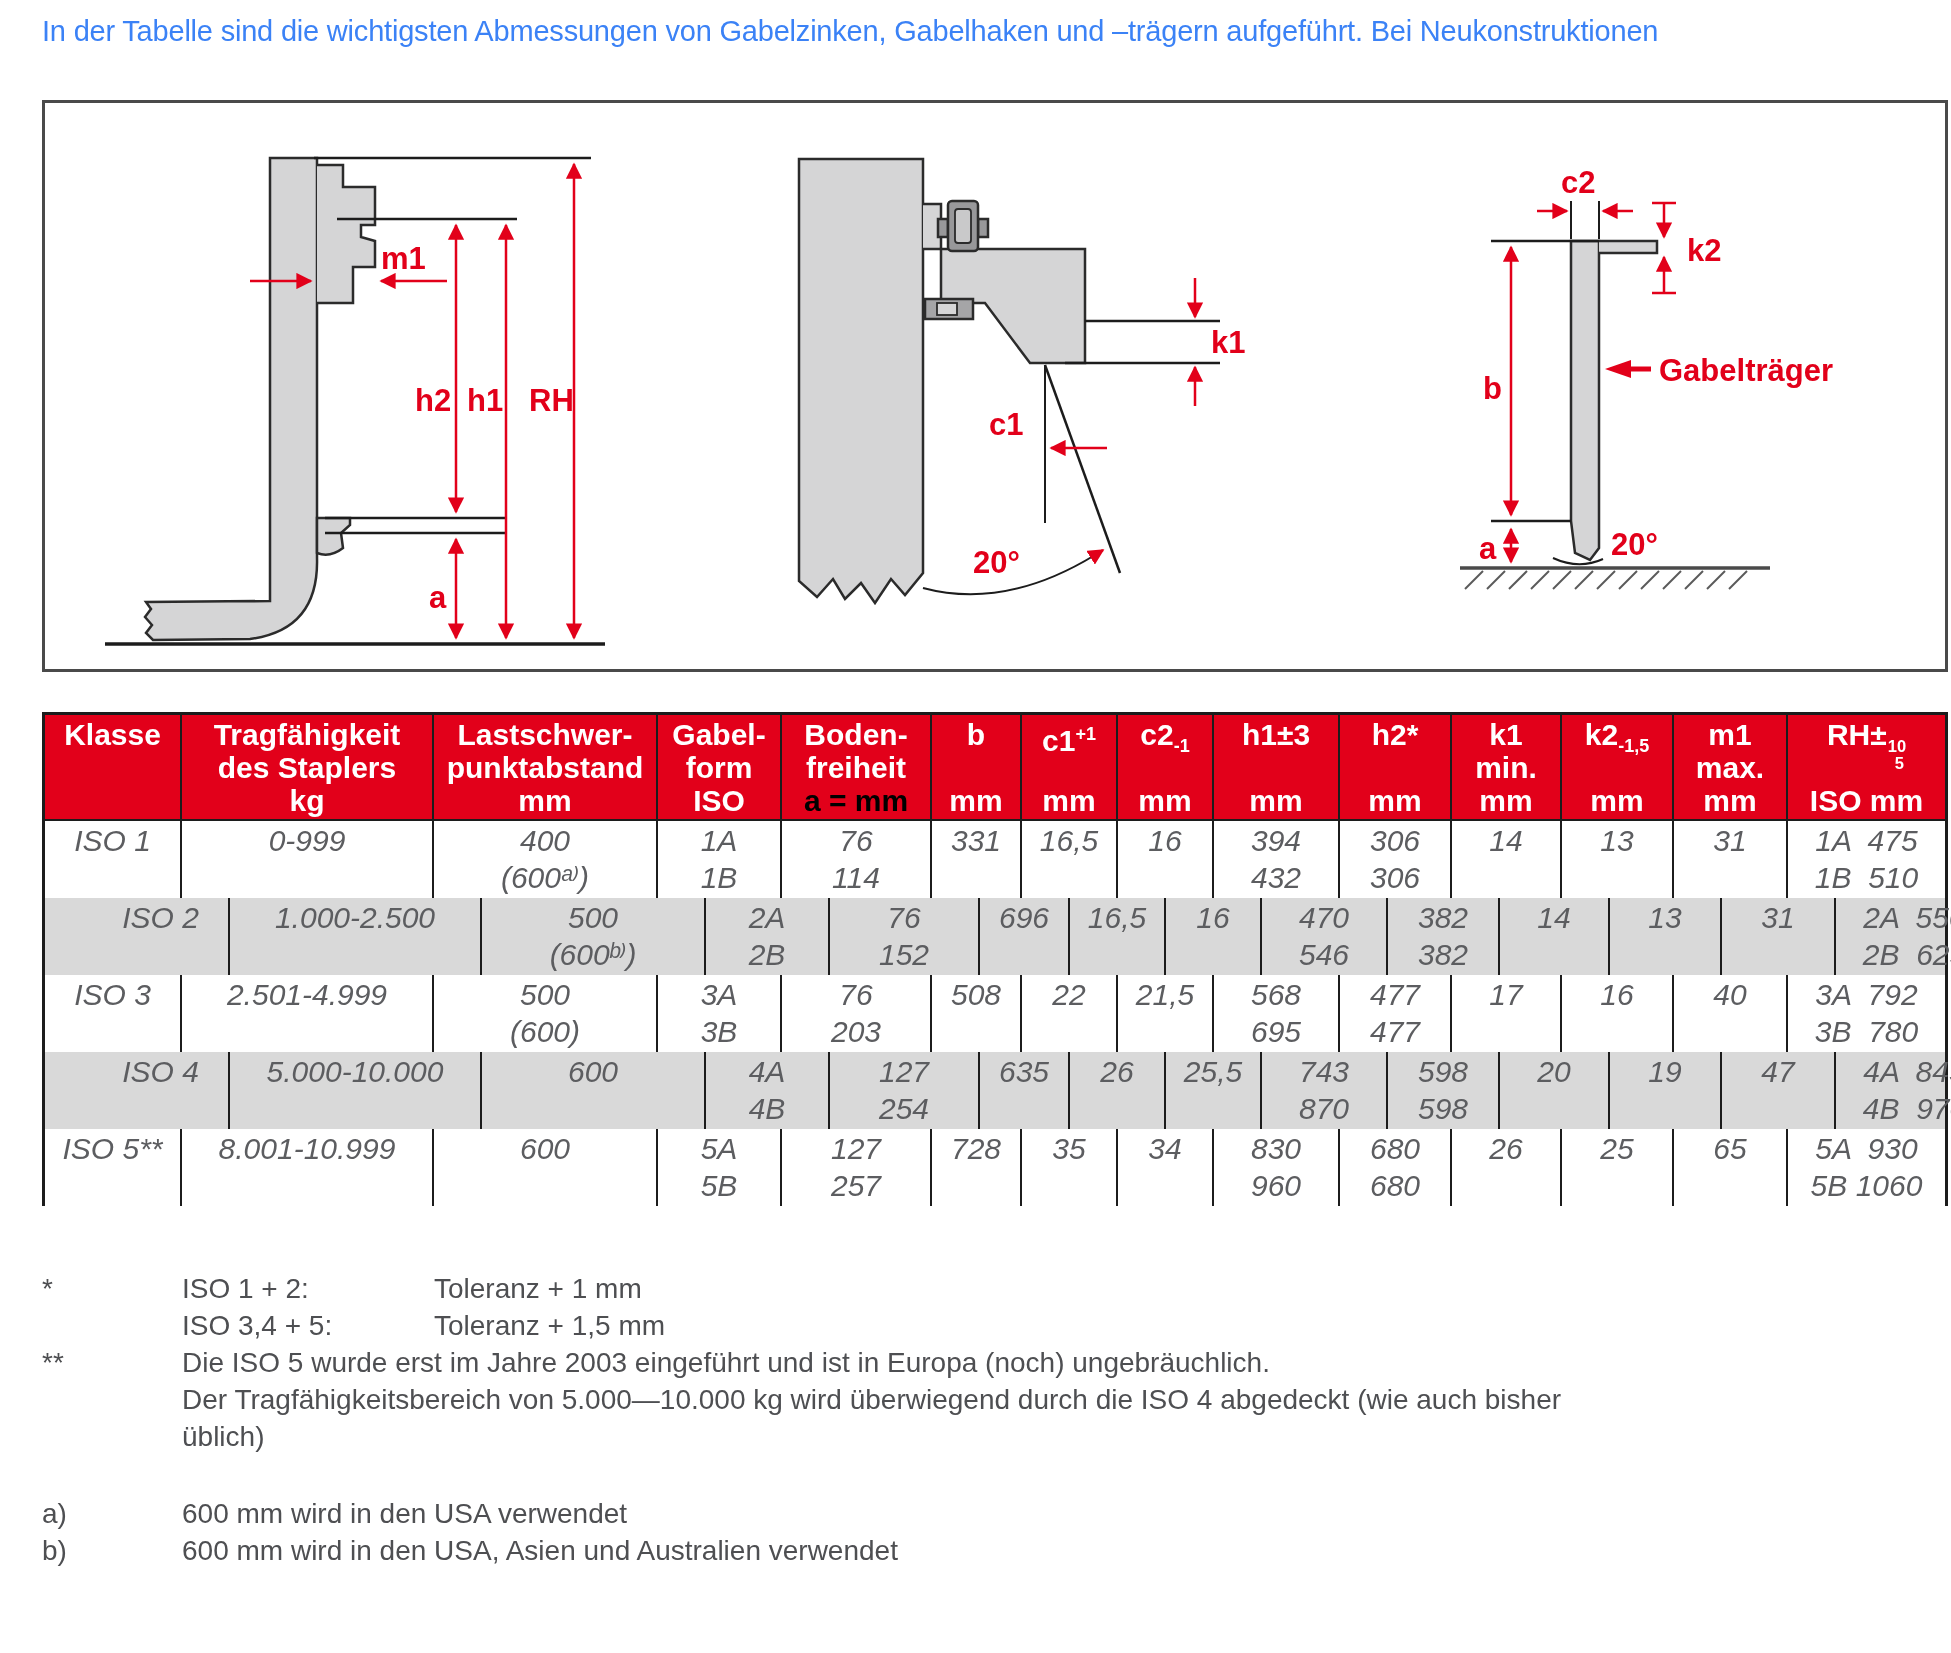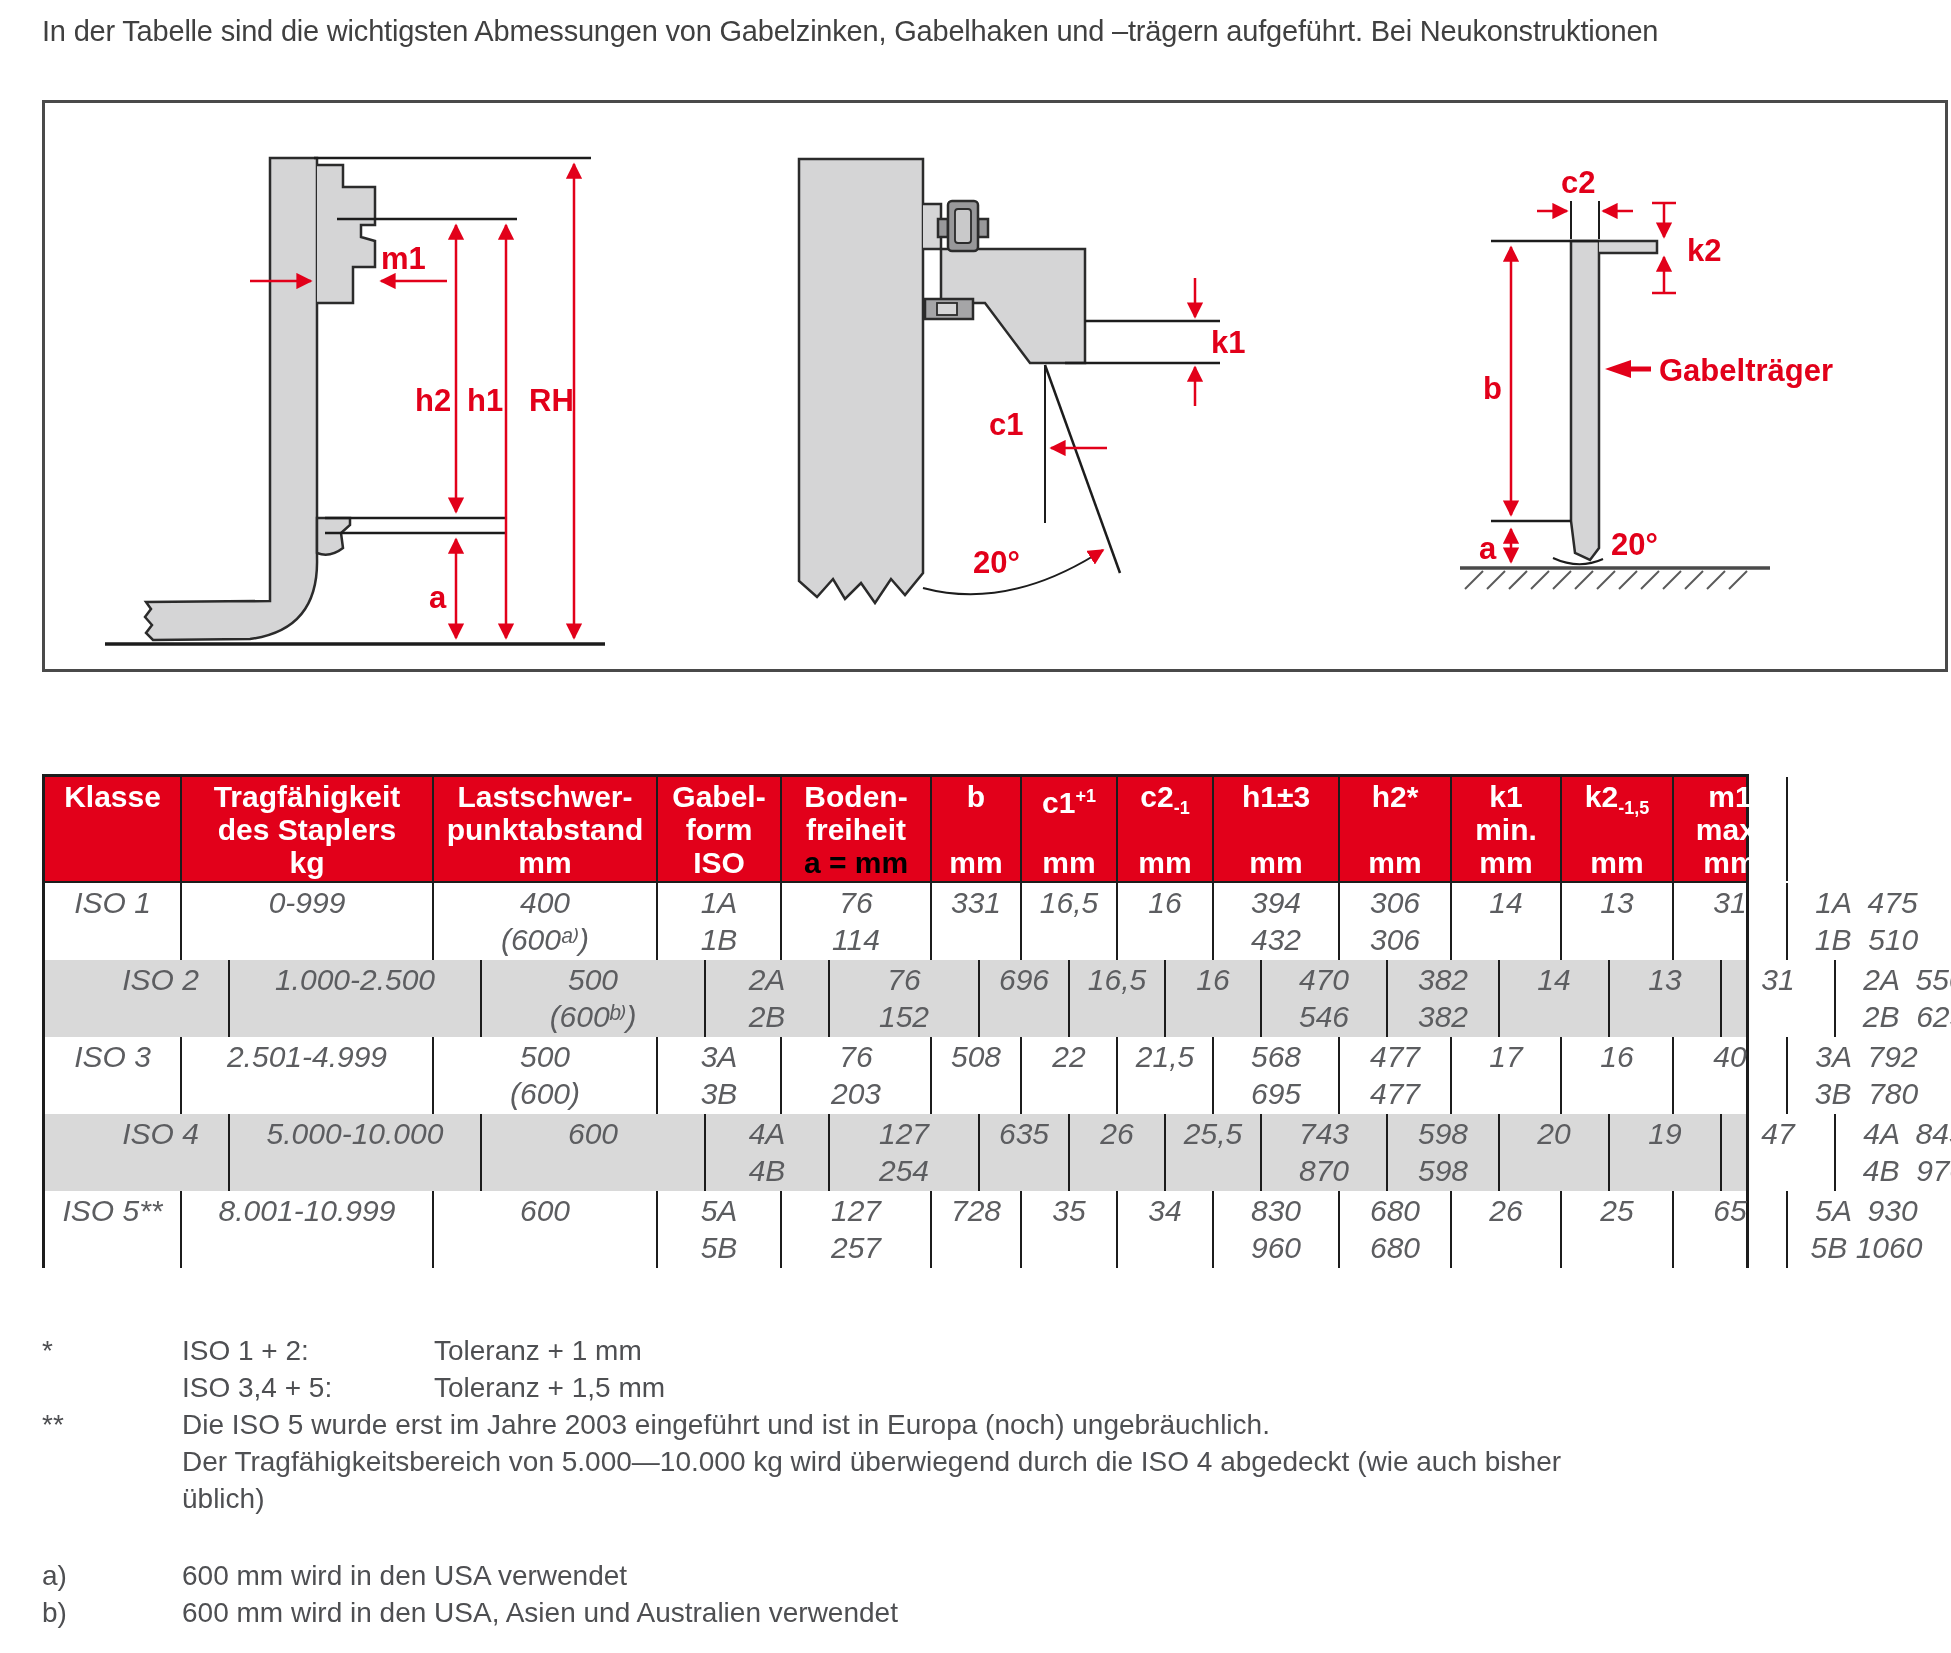--- a/index.html
+++ b/index.html
@@ -5,34 +5,34 @@
   html,body{margin:0;padding:0;background:#ffffff;}
   body{
     width:1951px;height:1653px;position:relative;overflow:hidden;
     font-family:"Liberation Sans","DejaVu Sans",sans-serif;
     color:#4e4f52;
   }
   .content{width:1906px;margin-left:42px;}
 
   
   .intro{
-    padding-top:10px;font-size:29px;line-height:42px;color:#404040;
+    padding-top:10px;font-size:29px;line-height:42px;color:#3b82f6;
     letter-spacing:-0.2px;
   }
 
   
   .diagram-box{
     margin-top:48px;border:3px solid #4a4a4a;background:#ffffff;
     width:1900px;height:566px;box-sizing:content-box;
   }
   .diagram-box svg{display:block;}
 
   
   .dim-table{
-    margin-top:102px;width:1707px;box-sizing:border-box;
+    margin-top:40px;width:1906px;box-sizing:border-box;
     border:3px solid #1c1c1c;border-bottom:none;
   }
   .thead-row,.trow{
     display:grid;
     grid-template-columns:137px 252px 224px 124px 150px 90px 96px 96px 126px 112px 110px 112px 114px 157px;
   }
   .thead-row{background:#e2001a;border-bottom:2px solid #1c1c1c;}
   .th{
     border-right:2px solid #1c1c1c;color:#ffffff;font-weight:bold;font-size:30px;
     display:flex;flex-direction:column;justify-content:space-between;

